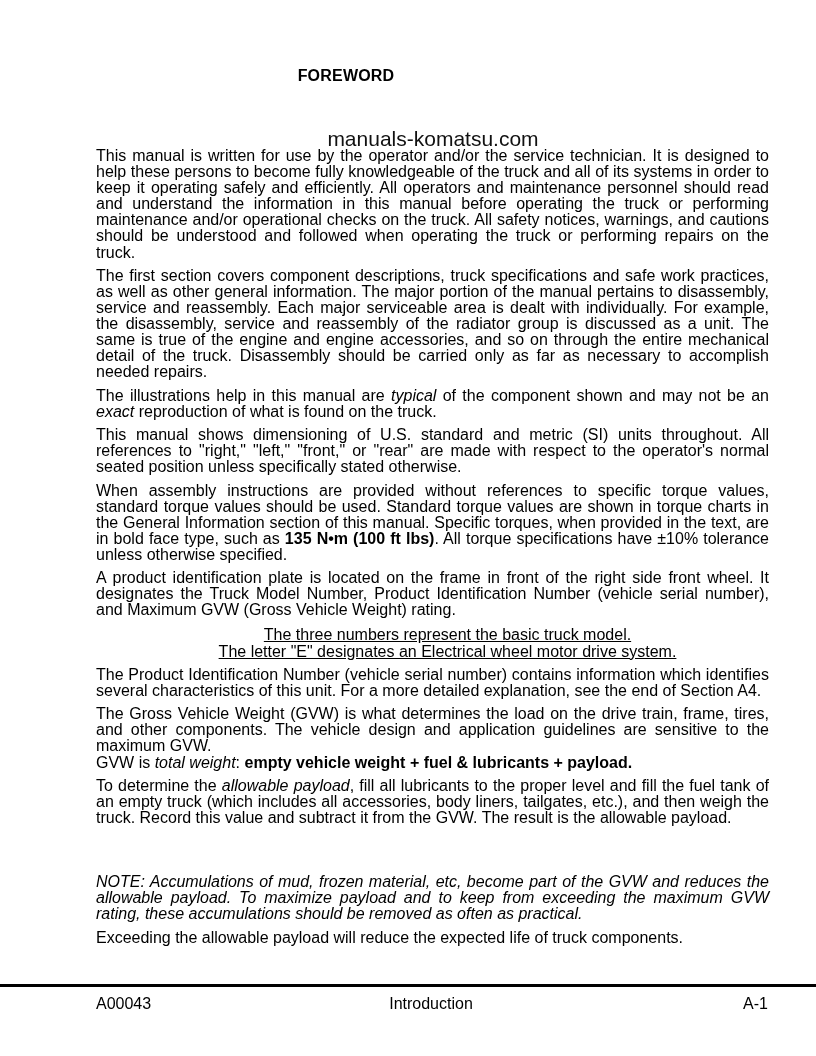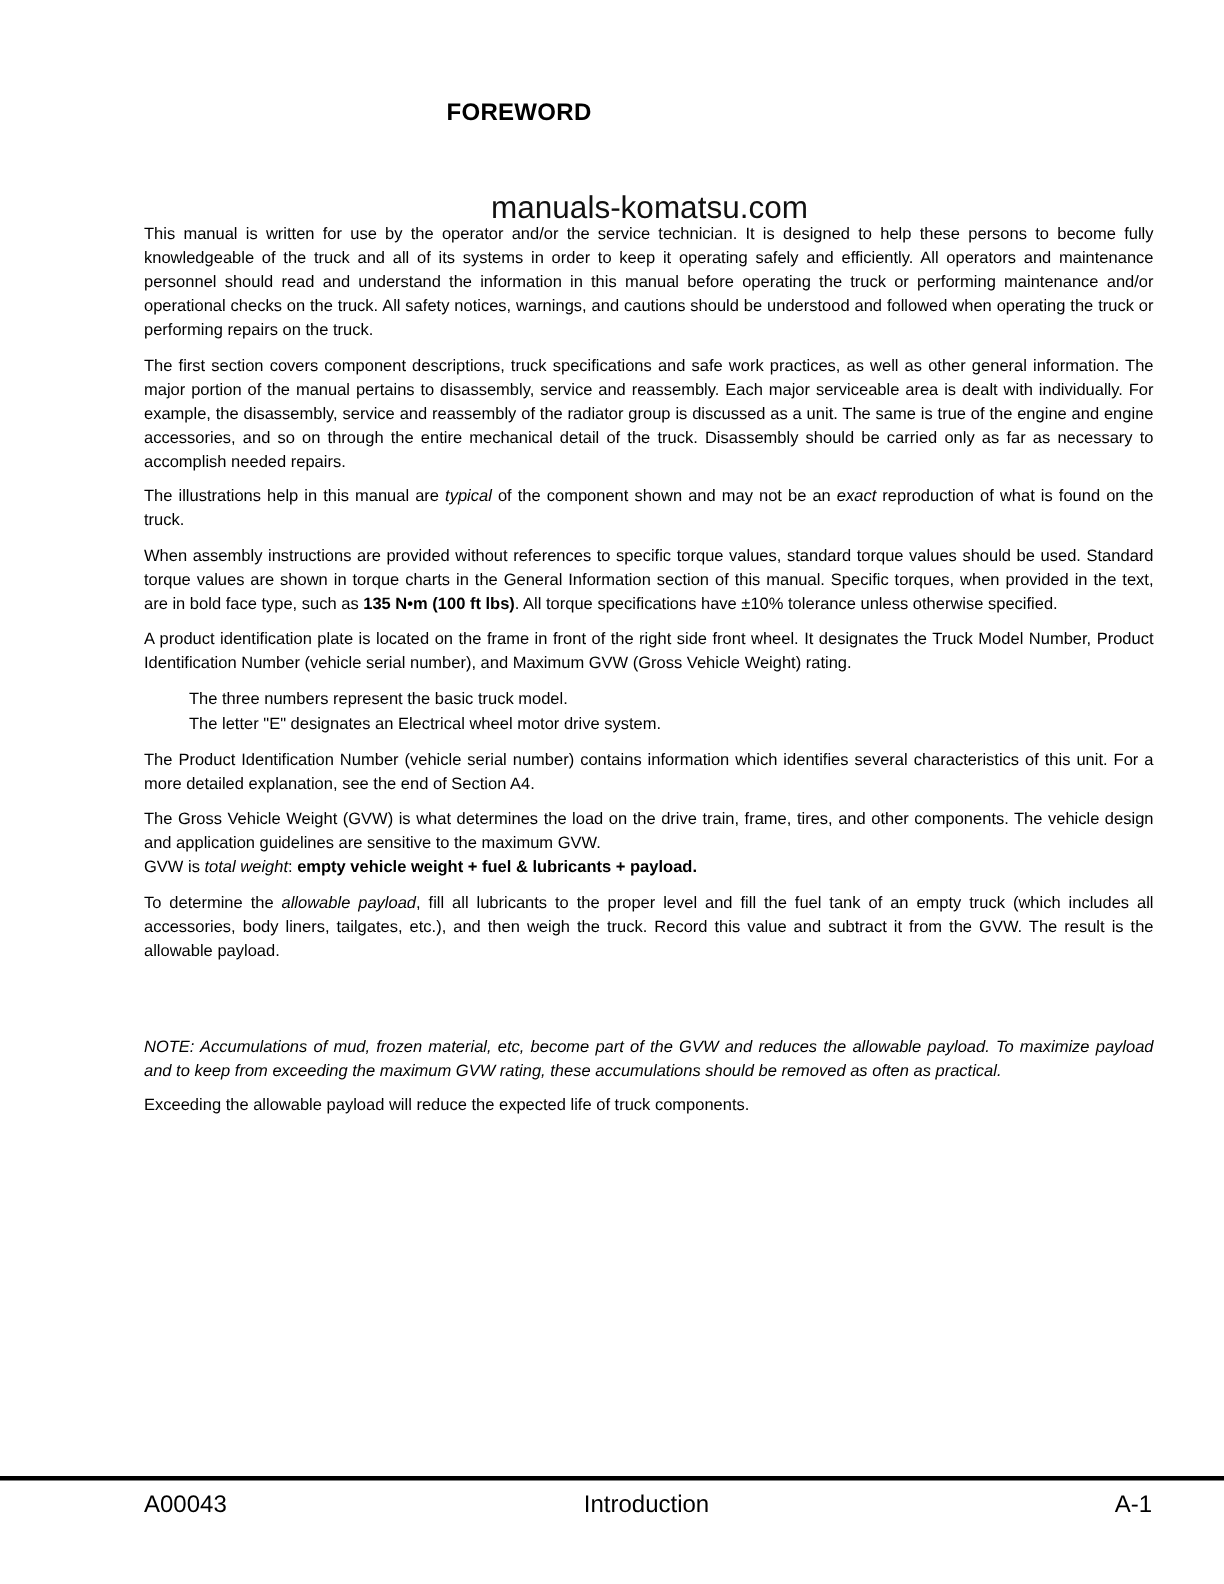--- a/index.html
+++ b/index.html
@@ -3,42 +3,43 @@
 <meta charset="utf-8">
 <style>
   html, body { margin: 0; padding: 0; background: #ffffff; }
   body { width: 816px; height: 1056px; position: relative; overflow: hidden;
          font-family: "Liberation Sans", sans-serif; color: #000; }
   .title { position: absolute; top: 67px; left: 0; width: 692px; text-align: center;
            font-weight: bold; font-size: 16px; letter-spacing: 0.2px; }
   .watermark { position: absolute; top: 127px; left: 0; width: 866px; text-align: center;
                font-size: 21px; color: #111; }
   .content { position: absolute; top: 148px; left: 96px; width: 673px;
-             font-size: 11px; line-height: 16.1px; }
+             font-size: 16px; line-height: 16.1px; }
   .content p { margin: 0 0 7.2px 0; text-align: justify; }
   .content p.last-left { text-align: left; }
-  .content p.indent { margin: 0 0 0 30px; text-align: left; line-height: 17px; }
+  .content p.indent { margin: 0 0 0 30px; text-align: center; line-height: 17px; text-decoration: underline; }
   .content p.tight { margin-bottom: 0; }
   .content p.note { font-style: italic; margin-top: 48px; }
   .footer-rule { position: absolute; top: 984px; left: 0; width: 816px; height: 3px; background: #000; }
   .footer { position: absolute; top: 995px; font-size: 16px; }
   .f-left { left: 96px; }
   .f-center { left: 0; width: 862px; text-align: center; }
   .f-right { right: 48px; }
 </style>
 </head>
 <body>
 
 <div class="title">FOREWORD</div>
 <div class="watermark">manuals-komatsu.com</div>
 
 <div class="content">
   <p>This manual is written for use by the operator and/or the service technician. It is designed to help these persons to become fully knowledgeable of the truck and all of its systems in order to keep it operating safely and efficiently. All operators and maintenance personnel should read and understand the information in this manual before operating the truck or performing maintenance and/or operational checks on the truck. All safety notices, warnings, and cautions should be understood and followed when operating the truck or performing repairs on the truck.</p>
   <p>The first section covers component descriptions, truck specifications and safe work practices, as well as other general information. The major portion of the manual pertains to disassembly, service and reassembly. Each major serviceable area is dealt with individually. For example, the disassembly, service and reassembly of the radiator group is discussed as a unit. The same is true of the engine and engine accessories, and so on through the entire mechanical detail of the truck. Disassembly should be carried only as far as necessary to accomplish needed repairs.</p>
   <p><span>The illustrations help in this manual are </span><i>typical</i><span> of the component shown and may not be an </span><i>exact</i><span> reproduction of what is found on the truck.</span></p>
+  <p>This manual shows dimensioning of U.S. standard and metric (SI) units throughout. All references to "right," "left," "front," or "rear" are made with respect to the operator's normal seated position unless specifically stated otherwise.</p>
   <p><span>When assembly instructions are provided without references to specific torque values, standard torque values should be used. Standard torque values are shown in torque charts in the General Information section of this manual. Specific torques, when provided in the text, are in bold face type, such as </span><b>135 N•m (100 ft lbs)</b><span>. All torque specifications have ±10% tolerance unless otherwise specified.</span></p>
   <p>A product identification plate is located on the frame in front of the right side front wheel. It designates the Truck Model Number, Product Identification Number (vehicle serial number), and Maximum GVW (Gross Vehicle Weight) rating.</p>
   <p class="indent">The three numbers represent the basic truck model.</p>
   <p class="indent" style="margin-bottom:7.2px">The letter "E" designates an Electrical wheel motor drive system.</p>
   <p>The Product Identification Number (vehicle serial number) contains information which identifies several characteristics of this unit. For a more detailed explanation, see the end of Section A4.</p>
   <p class="tight">The Gross Vehicle Weight (GVW) is what determines the load on the drive train, frame, tires, and other components. The vehicle design and application guidelines are sensitive to the maximum GVW.</p>
   <p class="last-left"><span>GVW is </span><i>total weight</i><span>: </span><b>empty vehicle weight + fuel &amp; lubricants + payload.</b></p>
   <p><span>To determine the </span><i>allowable payload</i><span>, fill all lubricants to the proper level and fill the fuel tank of an empty truck (which includes all accessories, body liners, tailgates, etc.), and then weigh the truck. Record this value and subtract it from the GVW. The result is the allowable payload.</span></p>
   <p class="note">NOTE: Accumulations of mud, frozen material, etc, become part of the GVW and reduces the allowable payload. To maximize payload and to keep from exceeding the maximum GVW rating, these accumulations should be removed as often as practical.</p>
   <p class="last-left">Exceeding the allowable payload will reduce the expected life of truck components.</p>

